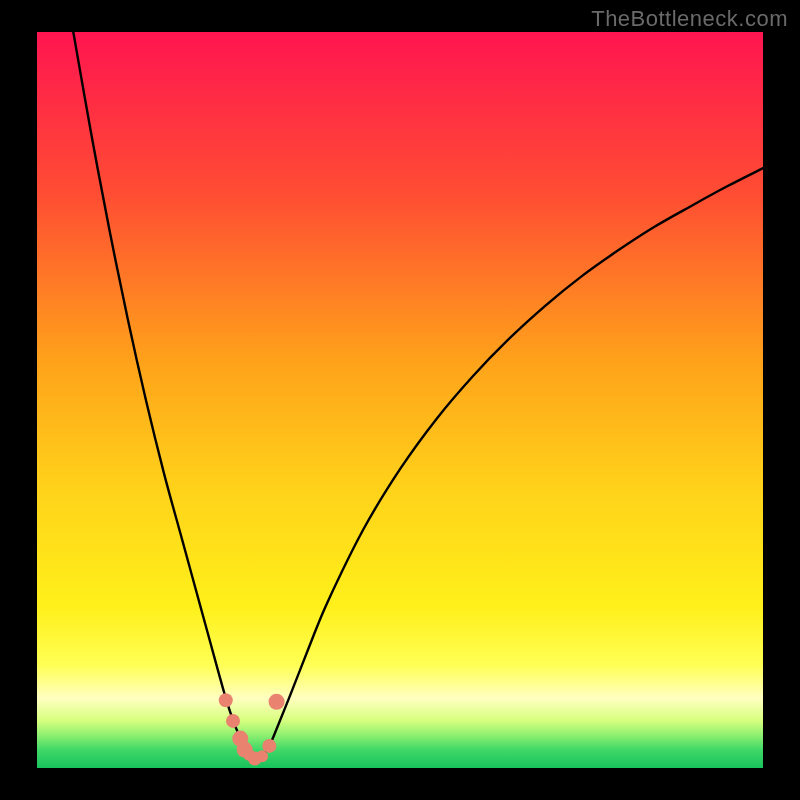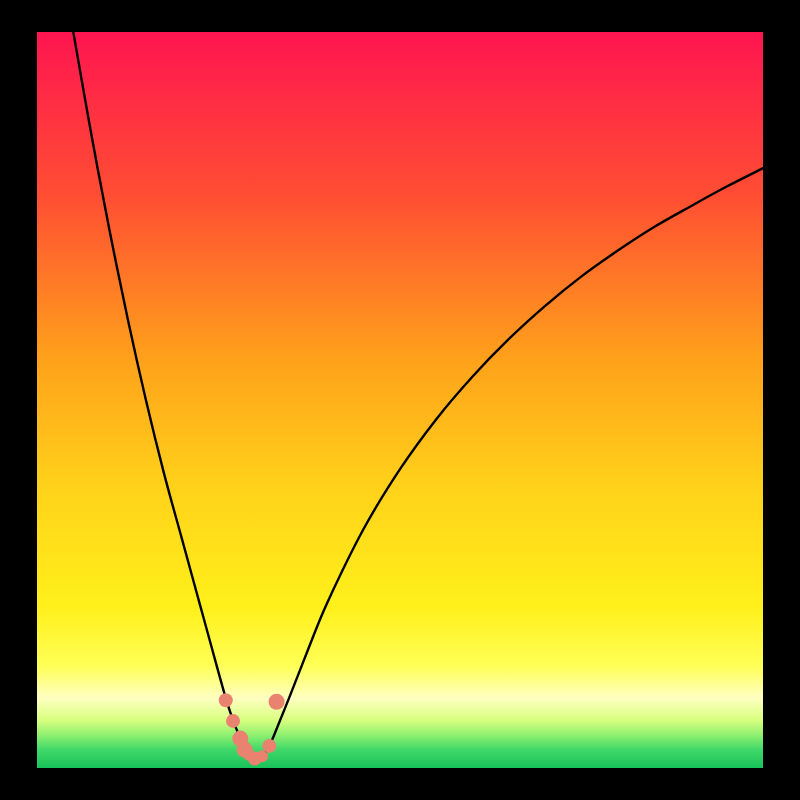--- a/index.html
+++ b/index.html
@@ -30,20 +30,21 @@
   svg {
     position: absolute;
     left: 0;
     top: 0;
   }
 </style>
 </head>
 <body>
 <div class="frame">
 
+<div class="watermark">TheBottleneck.com</div>
 
 <svg id="chart-svg" width="800" height="800" viewBox="0 0 800 800">
   <defs>
     <linearGradient id="bg-grad" x1="0" y1="0" x2="0" y2="1">
           <stop offset="0%" stop-color="#ff1550"></stop>
           <stop offset="22%" stop-color="#ff4d33"></stop>
           <stop offset="45%" stop-color="#ffa31a"></stop>
           <stop offset="62%" stop-color="#ffd21a"></stop>
           <stop offset="78%" stop-color="#fff01a"></stop>
           <stop offset="86%" stop-color="#ffff55"></stop>

